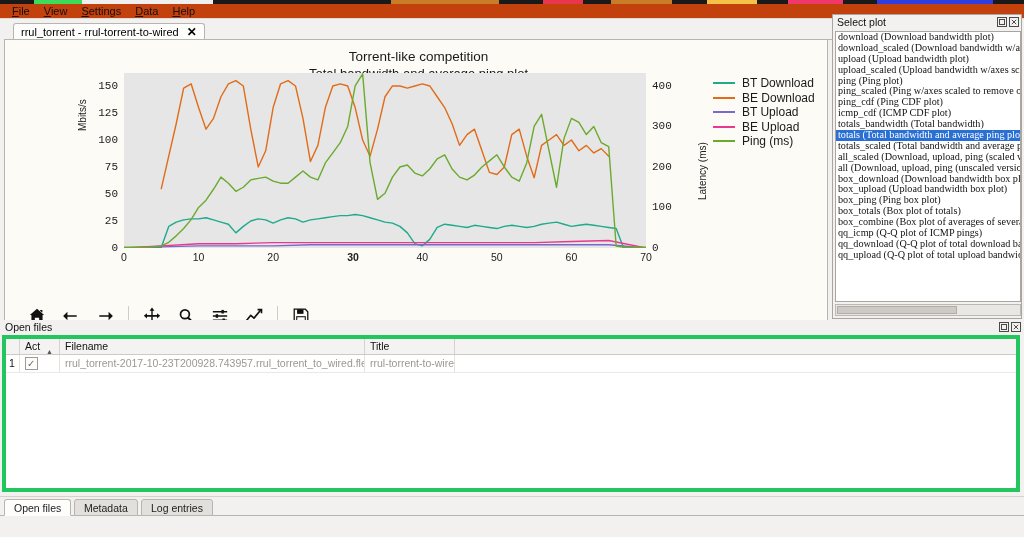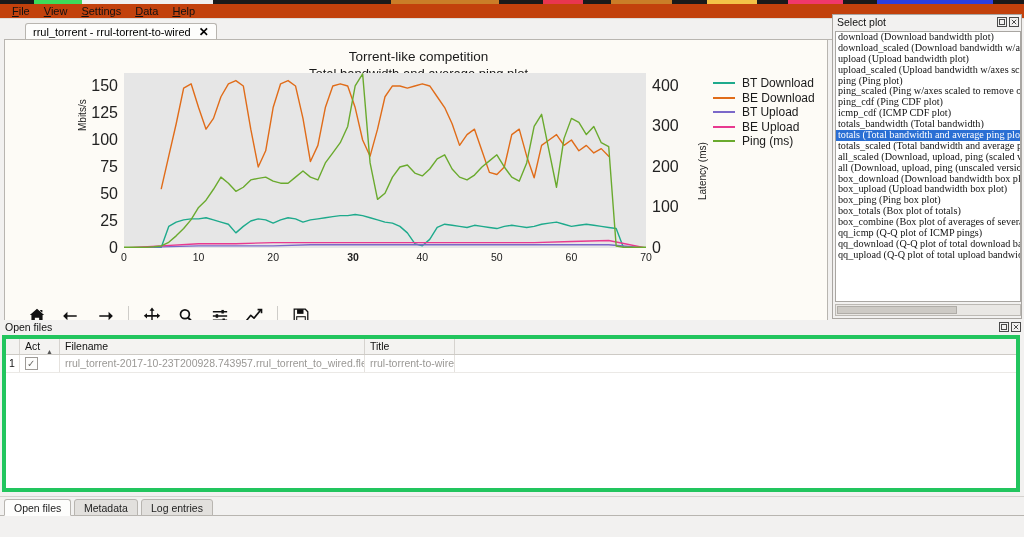--- a/index.html
+++ b/index.html
@@ -21,21 +21,21 @@
   .menubar {
     position:absolute; top:4px; left:0; width:1024px; height:15px;
     background:#c2410c; border-bottom:1px solid #dedcd9;
     display:flex; align-items:center; padding-left:5px; box-sizing:border-box;
   }
   .menuitem { font-size:11px; padding:0 7px; line-height:14px; color:#111; cursor:default; }
   .menuitem u { text-decoration: underline; }
 
   
   .tabstrip {
-    position:absolute; top:21px; left:22px; width:824px; height:18px;
+    position:absolute; top:21px; left:10px; width:824px; height:18px;
     border-bottom:1px solid #b8b5b0;
   }
   .plottab {
     position:absolute; top:2px; left:3px; height:17px;
     background:#fdfdfc; border:1px solid #b8b5b0; border-bottom:1px solid #fdfdfc;
     border-radius:3px 3px 0 0;
     display:flex; align-items:center; padding:0 7px; box-sizing:border-box;
     font-size:11px;
   }
   .tabclose {
@@ -60,22 +60,23 @@
   .fig-title .l2 { font-size:13px; }
   .fig-title .l3 { font-size:13px; }
 
   .axes {
     position:absolute; left:103px; top:25px; width:522px; height:175px;
     background:#e6e6e6;
   }
   .axes svg { display:block; }
 
   .ytick, .y2tick {
-    position:absolute; font-size:16px; color:#222; text-align:right;
+    position:absolute; font-size:11px; color:#222; text-align:right;
     line-height:10px;
+    font-family:Liberation Mono, monospace;
   }
   .xtick { position:absolute; font-size:10.5px; color:#222; line-height:10px; text-align:center; }
   .ylabel {
     position:absolute; left:56px; top:83px; font-size:10px; color:#222;
     transform: rotate(-90deg); transform-origin: left top; white-space:nowrap;
   }
   .y2label {
     position:absolute; left:676px; top:152px; font-size:10px; color:#222;
     transform: rotate(-90deg); transform-origin: left top; white-space:nowrap;
   }

